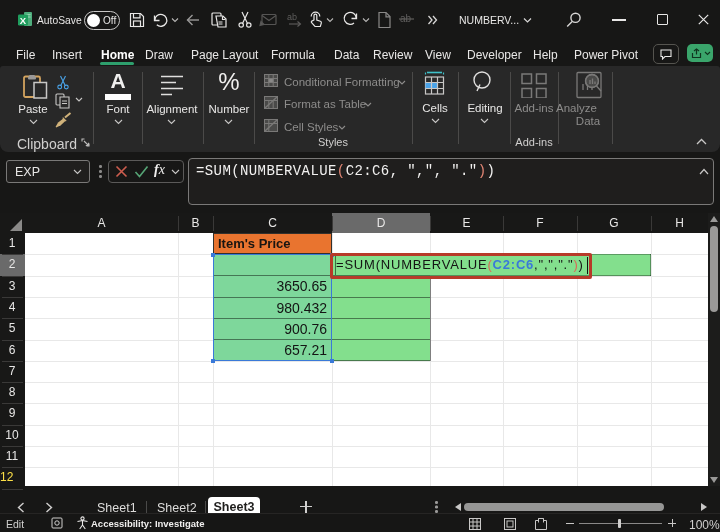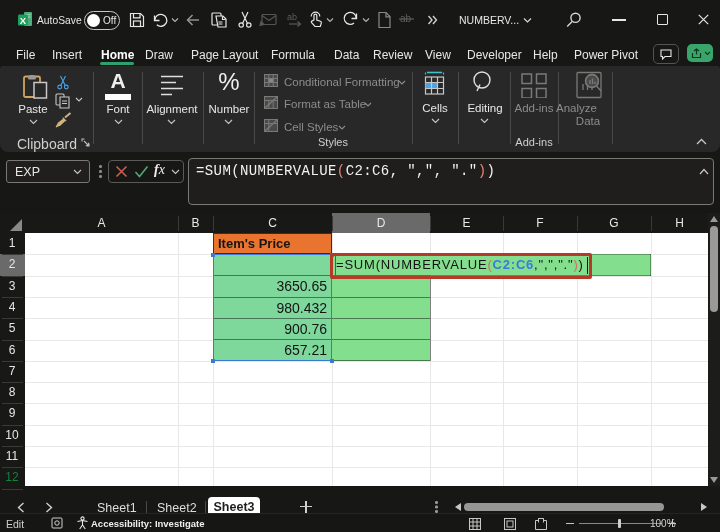--- a/index.html
+++ b/index.html
@@ -379,21 +379,21 @@
 <div class="abs" style="left:0;top:150.8px;width:24px;text-align:center;color:#e8e7e6;font-size:12px">7</div>
 <div class="abs" style="left:2px;top:190.4px;width:21px;height:1px;background:#3a3938"></div>
 <div class="abs" style="left:0;top:172.1px;width:24px;text-align:center;color:#e8e7e6;font-size:12px">8</div>
 <div class="abs" style="left:2px;top:211.7px;width:21px;height:1px;background:#3a3938"></div>
 <div class="abs" style="left:0;top:193.4px;width:24px;text-align:center;color:#e8e7e6;font-size:12px">9</div>
 <div class="abs" style="left:2px;top:233.0px;width:21px;height:1px;background:#3a3938"></div>
 <div class="abs" style="left:0;top:214.7px;width:24px;text-align:center;color:#e8e7e6;font-size:12px">10</div>
 <div class="abs" style="left:2px;top:254.3px;width:21px;height:1px;background:#3a3938"></div>
 <div class="abs" style="left:0;top:236.0px;width:24px;text-align:center;color:#e8e7e6;font-size:12px">11</div>
 <div class="abs" style="left:2px;top:275.6px;width:21px;height:1px;background:#3a3938"></div>
-<div class="abs" style="left:0;top:257.3px;width:24px;text-align:center;color:#15803d;font-size:12px">12</div>
+<div class="abs" style="left:0;top:257.3px;width:24px;text-align:left;color:#fde047;font-size:12px">12</div>
 
 <div class="abs" style="left:213px;top:20px;width:119px;height:21.3px;background:#e9742f;box-sizing:border-box;border:1px solid #33302c;color:#191511;font-weight:bold;font-size:13px;line-height:20px;padding-left:4px">Item's Price</div>
 
 <div class="abs" style="left:213px;top:41.3px;width:119px;height:106.5px;background:#7ed79b"></div>
 
 <div class="abs" style="left:332px;top:41.3px;width:319px;height:21.3px;background:#83df8d"></div>
 
 <div class="abs" style="left:332px;top:62.6px;width:98px;height:85.2px;background:#83df8d"></div>
 
 <div class="abs" style="left:213px;top:62.3px;width:217px;height:1px;background:rgba(0,0,0,.45)"></div>
@@ -475,14 +475,14 @@
   </svg>
   <svg class="abs" style="left:535px;top:4px" width="12" height="12" viewBox="0 0 12 12" fill="none" stroke="#c8c7c6" stroke-width="1">
     <path d="M0.5 11.5V2.5h3v-2h5v2h3v9z"></path>
         <path d="M3.5 0.5v4M8.5 0.5v4"></path>
   </svg>
   <div class="abs" style="left:566px;top:8.5px;width:8px;height:1.4px;background:#c8c7c6"></div>
   <div class="abs" style="left:579px;top:9px;width:83px;height:1px;background:#8a8988"></div>
   <div class="abs" style="left:618px;top:5px;width:3px;height:9px;background:#d0cfce;border-radius:1px"></div>
   <div class="abs" style="left:668px;top:8.5px;width:8px;height:1.4px;background:#c8c7c6"></div>
   <div class="abs" style="left:672px;top:5.2px;width:1.4px;height:8px;background:#c8c7c6"></div>
-  <div class="abs t" style="left:650px;top:4px;font-size:10px;color:#d0cfce">100%</div>
+  <div class="abs t" style="left:689px;top:4px;font-size:12px;color:#d0cfce">100%</div>
 </div>
 </div>
 </body></html>

